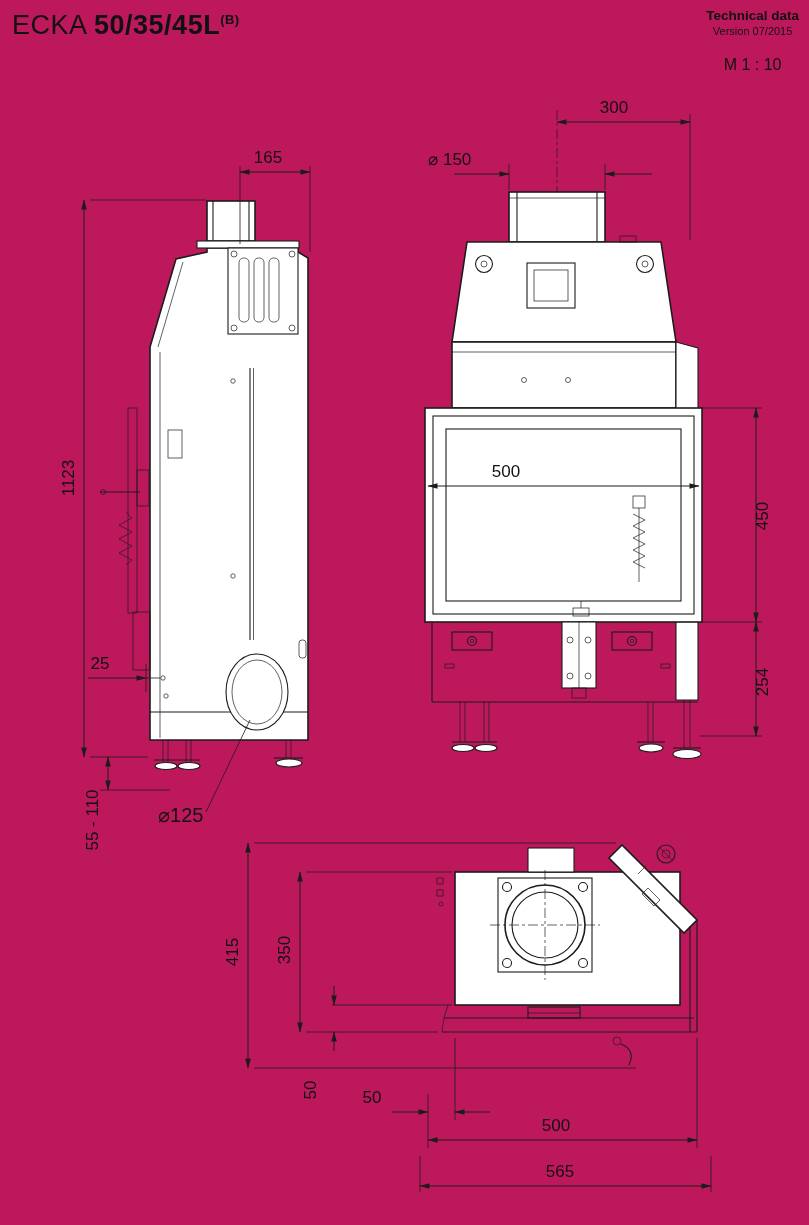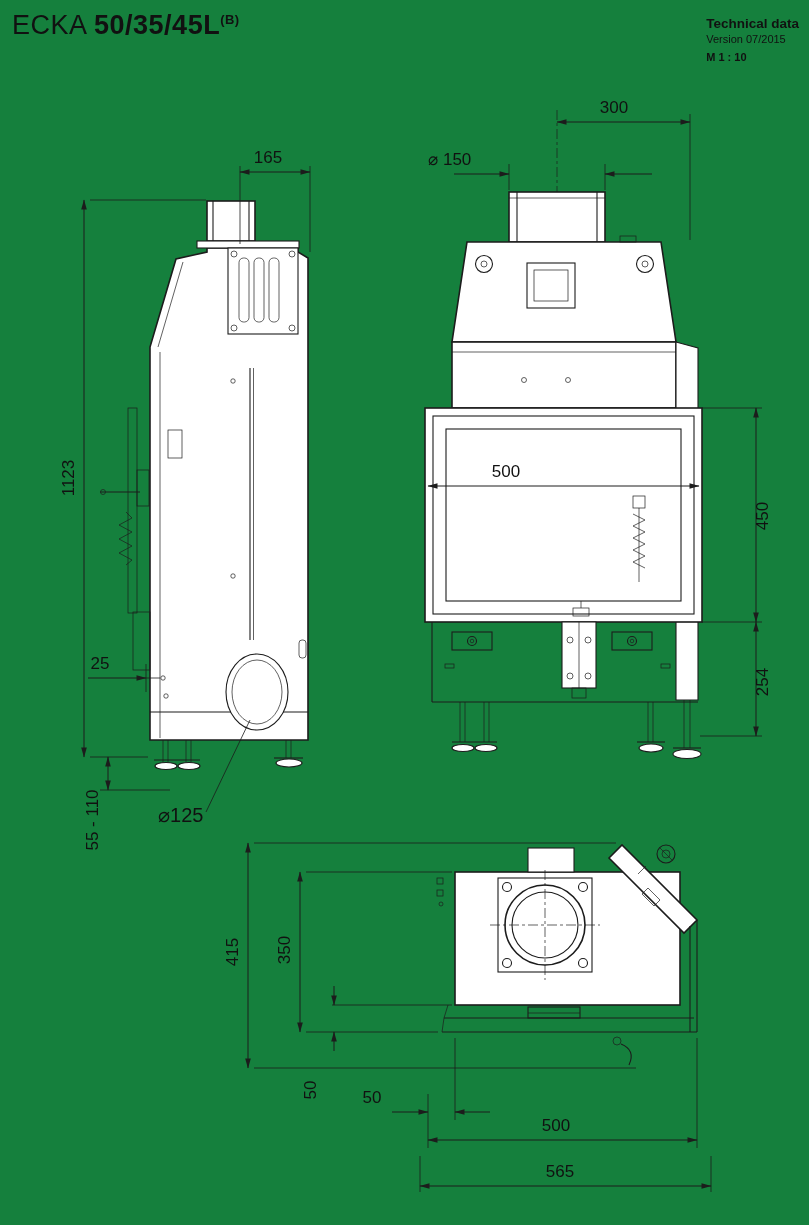--- a/index.html
+++ b/index.html
@@ -1,25 +1,25 @@
 <!DOCTYPE html>
 <html><head>
 <meta charset="utf-8">
 <style>
   html,body{margin:0;padding:0;background:#fff;}
-  .page{position:relative;width:809px;height:1225px;background:#15803d;overflow:hidden;
+  .page{position:relative;width:809px;height:1225px;background:#be185d;overflow:hidden;
         font-family:"Liberation Sans",sans-serif;color:#111;}
   .hdr-title{position:absolute;left:12px;top:10px;font-size:27px;font-weight:400;letter-spacing:.5px;}
   .hdr-title b{font-weight:700;}
   .hdr-title sup{font-size:13px;font-weight:700;vertical-align:super;}
-  .hdr-right{position:absolute;right:10px;top:16px;text-align:left;line-height:1.25;}
+  .hdr-right{position:absolute;right:10px;top:8px;text-align:center;line-height:1.25;}
   .tech{font-size:13.5px;font-weight:700;}
   .version{font-size:11px;}
   .version b{font-weight:400;}
-  .scale{font-size:11px;font-weight:700;margin-top:4px;}
+  .scale{font-size:16px;font-weight:400;margin-top:16px;}
   svg.drawing{position:absolute;left:0;top:0;}
 
   .ol{fill:#fff;stroke:#1c1c1c;stroke-width:1.6;stroke-linejoin:miter;}
   .ln{fill:none;stroke:#1c1c1c;stroke-width:1.1;}
   .lnf{fill:#fff;stroke:#1c1c1c;stroke-width:1.1;}
   .tn{fill:none;stroke:#1c1c1c;stroke-width:.7;}
   .ext{fill:none;stroke:#1c1c1c;stroke-width:.8;}
   .cl{fill:none;stroke:#1c1c1c;stroke-width:.7;stroke-dasharray:10 3 3 3;}
   .dim{fill:none;stroke:#1c1c1c;stroke-width:1;}
   .dim2{marker-start:url(#arr);marker-end:url(#arr);}

